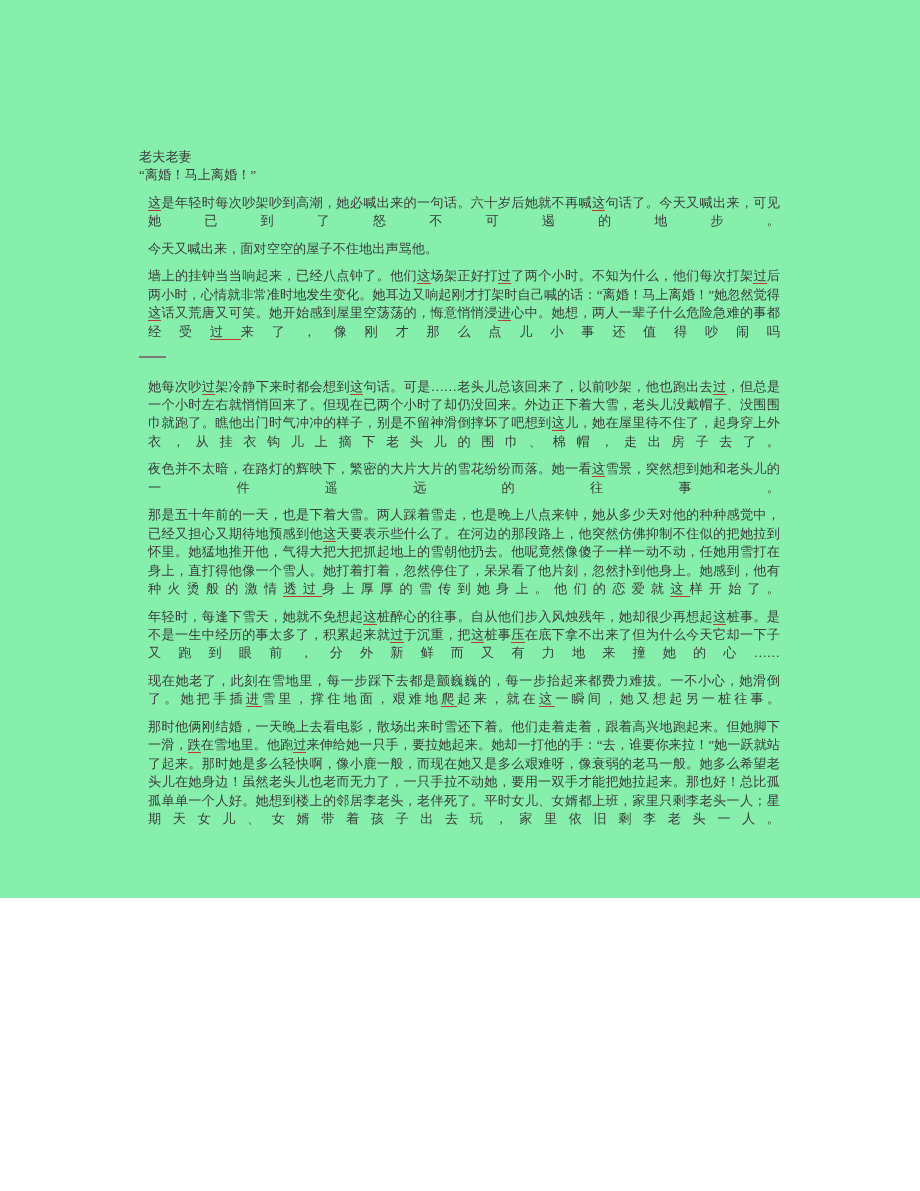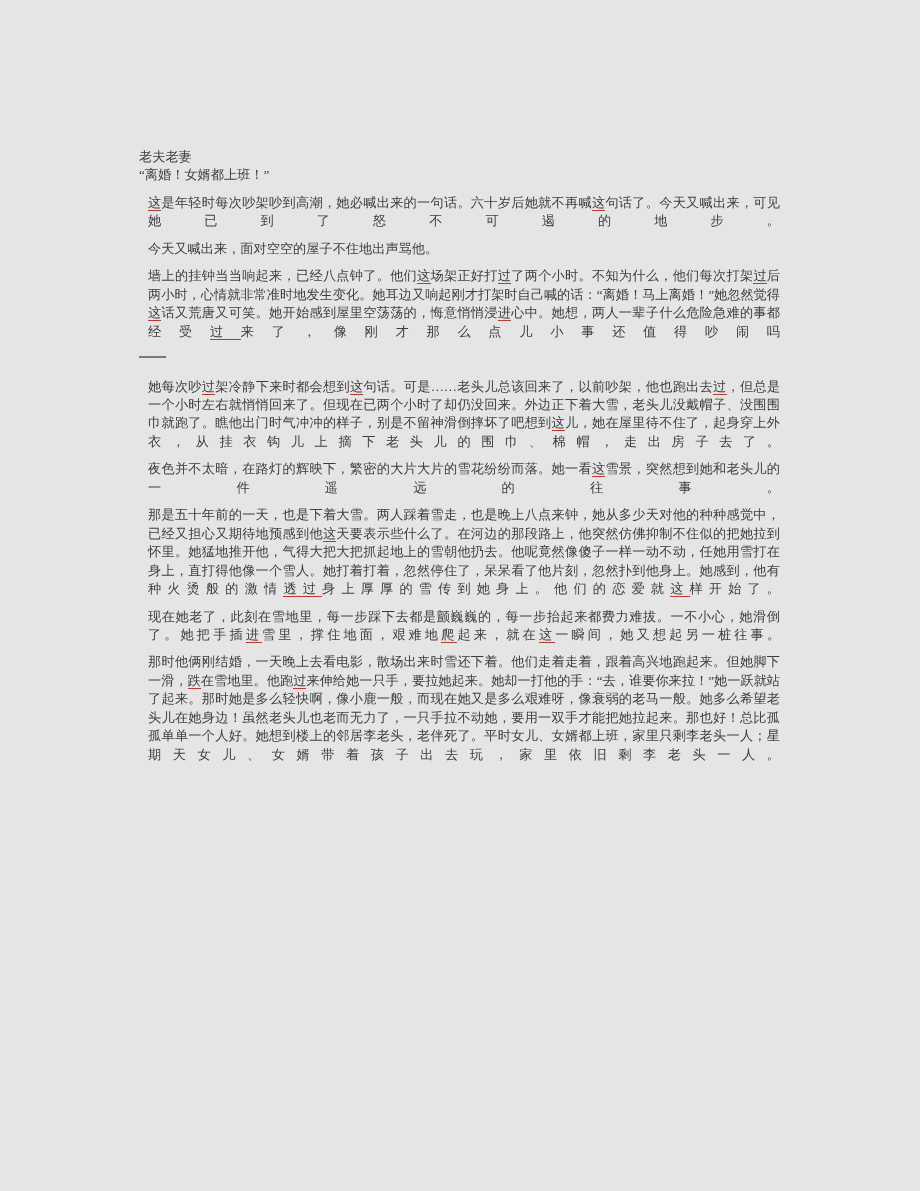--- a/index.html
+++ b/index.html
@@ -12,22 +12,22 @@
     height: 1191px;
     position: relative;
     font-family: "Liberation Serif", "DejaVu Serif", serif;
     color: #3a3a3a;
     overflow: hidden;
   }
   .page {
     position: absolute;
     left: 0; top: 0;
     width: 920px;
-    height: 1191px;
-    background: #e5e5e5;
+    height: 898px;
+    background: #86efac;
   }
   .text-body {
     position: absolute;
     left: 139px;
     top: 148px;
     width: 650px;
   }
   
   .just {
     text-align: justify;
@@ -75,37 +75,38 @@
 </style>
 </head>
 <body>
 
 <div class="page">
   <div class="text-body">
 
     <div class="title-line">老夫老妻</div>
 
 
-    <div class="quote-line">“离婚！女婿都上班！”</div>
+    <div class="quote-line">“离婚！马上离婚！”</div>
 
     <div class="just fulljust"><span class="sp">这</span>是年轻时每次吵架吵到高潮，她必喊出来的一句话。六十岁后她就不再喊<span class="sp">这</span>句话了。今天又喊出来，可见她已到了怒不可遏的地步。</div>
 
 
     <div class="just">今天又喊出来，面对空空的屋子不住地出声骂他。</div>
 
     <div class="just fulljust">墙上的挂钟当当响起来，已经八点钟了。他们<span class="sp">这</span>场架正好打<span class="sp">过</span>了两个小时。不知为什么，他们每次打架<span class="sp">过</span>后两小时，心情就非常准时地发生变化。她耳边又响起刚才打架时自己喊的话：“离婚！马上离婚！”她忽然觉得<span class="sp">这</span>话又荒唐又可笑。她开始感到屋里空荡荡的，悔意悄悄浸<span class="sp">进</span>心中。她想，两人一辈子什么危险急难的事都经受<span class="sp">过</span>来了，像刚才那么点儿小事还值得吵闹吗</div>
 
     <div class="emdash-rule"></div>
 
     <div class="just fulljust">她每次吵<span class="sp">过</span>架冷静下来时都会想到<span class="sp">这</span>句话。可是……老头儿总该回来了，以前吵架，他也跑出去<span class="sp">过</span>，但总是一个小时左右就悄悄回来了。但现在已两个小时了却仍没回来。外边正下着大雪，老头儿没戴帽子、没围围巾就跑了。瞧他出门时气冲冲的样子，别是不留神滑倒摔坏了吧想到<span class="sp">这</span>儿，她在屋里待不住了，起身穿上外衣，从挂衣钩儿上摘下老头儿的围巾、棉帽，走出房子去了。</div>
 
     <div class="just fulljust">夜色并不太暗，在路灯的辉映下，繁密的大片大片的雪花纷纷而落。她一看<span class="sp">这</span>雪景，突然想到她和老头儿的一件遥远的往事。</div>
 
     <div class="just fulljust">那是五十年前的一天，也是下着大雪。两人踩着雪走，也是晚上八点来钟，她从多少天对他的种种感觉中，已经又担心又期待地预感到他<span class="sp">这</span>天要表示些什么了。在河边的那段路上，他突然仿佛抑制不住似的把她拉到怀里。她猛地推开他，气得大把大把抓起地上的雪朝他扔去。他呢竟然像傻子一样一动不动，任她用雪打在身上，直打得他像一个雪人。她打着打着，忽然停住了，呆呆看了他片刻，忽然扑到他身上。她感到，他有种火烫般的激情<span class="sp">透</span><span class="sp">过</span>身上厚厚的雪传到她身上。他们的恋爱就<span class="sp">这</span>样开始了。</div>
 
+    <div class="just fulljust">年轻时，每逢下雪天，她就不免想起<span class="sp">这</span>桩醉心的往事。自从他们步入风烛残年，她却很少再想起<span class="sp">这</span>桩事。是不是一生中经历的事太多了，积累起来就<span class="sp">过</span>于沉重，把<span class="sp">这</span>桩事<span class="sp">压</span>在底下拿不出来了但为什么今天它却一下子又跑到眼前，分外新鲜而又有力地来撞她的心……</div>
 
     <div class="just fulljust">现在她老了，此刻在雪地里，每一步踩下去都是颤巍巍的，每一步抬起来都费力难拔。一不小心，她滑倒了。她把手插<span class="sp">进</span>雪里，撑住地面，艰难地<span class="sp">爬</span>起来，就在<span class="sp">这</span>一瞬间，她又想起另一桩往事。</div>
 
     <div class="just fulljust">那时他俩刚结婚，一天晚上去看电影，散场出来时雪还下着。他们走着走着，跟着高兴地跑起来。但她脚下一滑，<span class="sp">跌</span>在雪地里。他跑<span class="sp">过</span>来伸给她一只手，要拉她起来。她却一打他的手：“去，谁要你来拉！”她一跃就站了起来。那时她是多么轻快啊，像小鹿一般，而现在她又是多么艰难呀，像衰弱的老马一般。她多么希望老头儿在她身边！虽然老头儿也老而无力了，一只手拉不动她，要用一双手才能把她拉起来。那也好！总比孤孤单单一个人好。她想到楼上的邻居李老头，老伴死了。平时女儿、女婿都上班，家里只剩李老头一人；星期天女儿、女婿带着孩子出去玩，家里依旧剩李老头一人。</div>
 
 
   </div>
 </div>
 
 </body></html>

